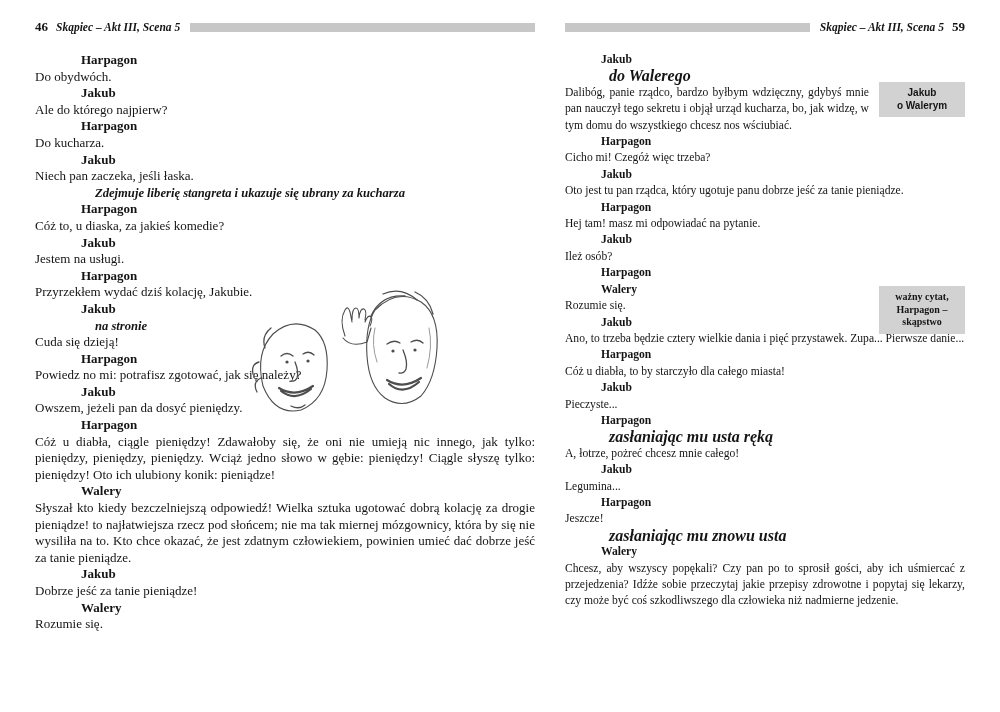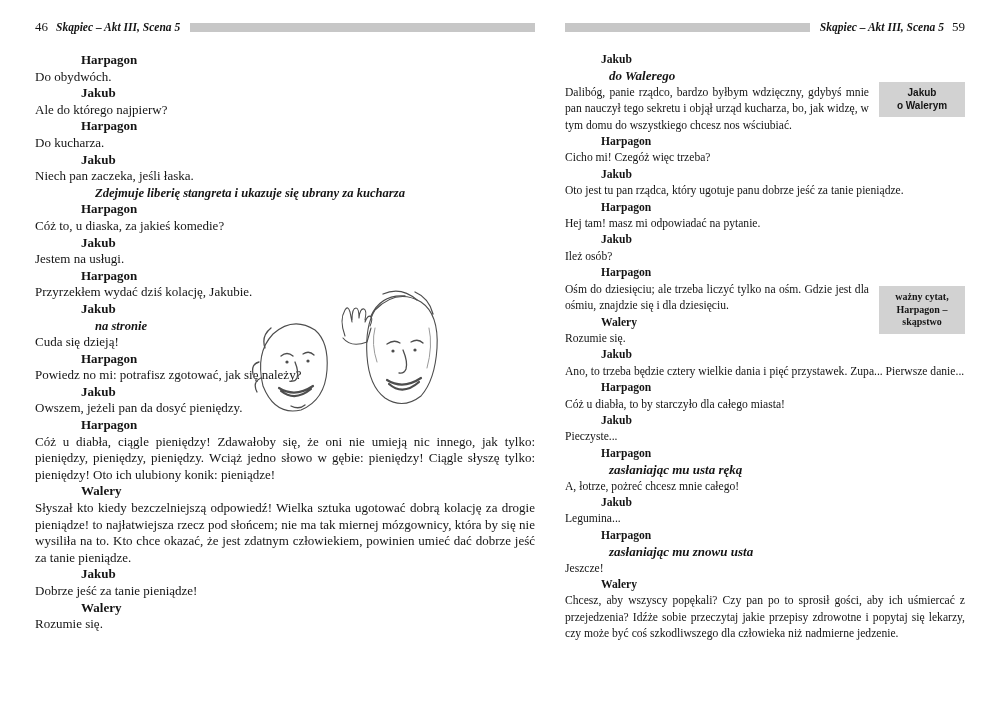--- a/index.html
+++ b/index.html
@@ -13,21 +13,21 @@
   .page { position: absolute; top: 20px; }
   .page.left  { left: 35px;  width: 500px; }
   .page.right { left: 565px; width: 400px; }
 
   .page-header {
     display: flex;
     align-items: center;
     height: 14px;
     margin-bottom: 18px;
   }
-  .pagenum { font-weight: normal; font-size: 13px; line-height: 14px; }
+  .pagenum { font-weight: bold; font-size: 13px; line-height: 14px; }
   .running-title {
     font-style: italic;
     font-weight: bold;
     font-size: 11.5px;
     white-space: nowrap;
     line-height: 14px;
   }
   .header-bar { flex: 1; height: 9px; background: #c7c7c7; }
   .left-header .pagenum { margin-right: 8px; }
   .left-header .header-bar { margin-left: 10px; }
@@ -37,21 +37,21 @@
   .text-col { text-align: justify; }
   .left  .text-col { font-size: 13px;   line-height: 16.6px; }
   .right .text-col { font-size: 11.6px; line-height: 16.4px; }
 
   .blk.speaker { font-weight: bold; text-align: left; }
   .left  .blk.speaker { padding-left: 46px; }
   .right .blk.speaker { padding-left: 36px; }
 
   .blk.stage { font-style: italic; font-weight: bold; text-align: left; }
   .left  .blk.stage { padding-left: 60px; font-size: 12.6px; }
-  .right .blk.stage { padding-left: 44px; font-size: 13px; }
+  .right .blk.stage { padding-left: 44px; font-size: 16px; }
 
   .blk.narrow { margin-right: 96px; }
 
   .margin-note {
     position: absolute;
     right: 0;
     width: 86px;
     background: #d2d2d2;
     font-family: "Liberation Sans", sans-serif;
     font-weight: bold;
@@ -154,37 +154,36 @@
         <div class="blk line narrow">Dalibóg, panie rządco, bardzo byłbym wdzięczny, gdybyś mnie pan nauczył tego sekretu i objął urząd kucharza, bo, jak widzę, w tym domu do wszystkiego chcesz nos wściubiać.</div>
         <div class="blk speaker">Harpagon</div>
         <div class="blk line">Cicho mi! Czegóż więc trzeba?</div>
         <div class="blk speaker">Jakub</div>
         <div class="blk line">Oto jest tu pan rządca, który ugotuje panu dobrze jeść za tanie pieniądze.</div>
         <div class="blk speaker">Harpagon</div>
         <div class="blk line">Hej tam! masz mi odpowiadać na pytanie.</div>
         <div class="blk speaker">Jakub</div>
         <div class="blk line">Ileż osób?</div>
         <div class="blk speaker">Harpagon</div>
-        <div class="blk line narrow">Ośm do dziesięciu; ale trzeba liczyć tylko na ośm. Gdzie jest dla ośmiu, znajdzie się i dla dziesięciu.</div>
         <div class="blk speaker">Walery</div>
         <div class="blk line">Rozumie się.</div>
         <div class="blk speaker">Jakub</div>
         <div class="blk line">Ano, to trzeba będzie cztery wielkie dania i pięć przystawek. Zupa... Pierwsze danie...</div>
         <div class="blk speaker">Harpagon</div>
         <div class="blk line">Cóż u diabła, to by starczyło dla całego miasta!</div>
         <div class="blk speaker">Jakub</div>
         <div class="blk line">Pieczyste...</div>
         <div class="blk speaker">Harpagon</div>
         <div class="blk stage">zasłaniając mu usta ręką</div>
         <div class="blk line">A, łotrze, pożreć chcesz mnie całego!</div>
         <div class="blk speaker">Jakub</div>
         <div class="blk line">Legumina...</div>
         <div class="blk speaker">Harpagon</div>
+        <div class="blk line">Jeszcze!</div>
         <div class="blk stage">zasłaniając mu znowu usta</div>
-        <div class="blk line">Jeszcze!</div>
         <div class="blk speaker">Walery</div>
         <div class="blk line">Chcesz, aby wszyscy popękali? Czy pan po to sprosił gości, aby ich uśmiercać z przejedzenia? Idźże sobie przeczytaj jakie przepisy zdrowotne i popytaj się lekarzy, czy może być coś szkodliwszego dla człowieka niż nadmierne jedzenie.</div>
       </div>
     <div id="margin-notes">
         <div class="margin-note note-1">Jakub<br>o Walerym</div>
         <div class="margin-note note-2">ważny cytat,<br>Harpagon –<br>skąpstwo</div>
       </div>
   </div>
 
 </div>

